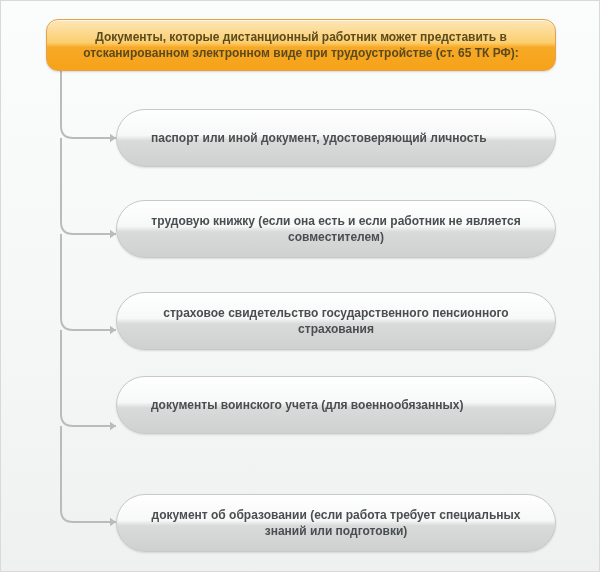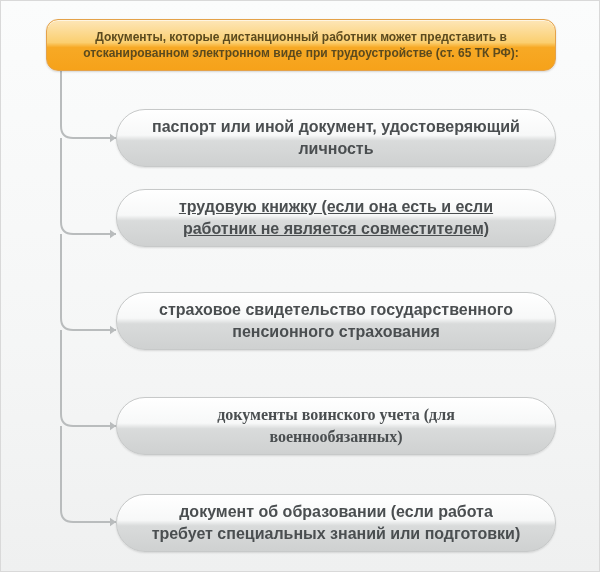--- a/index.html
+++ b/index.html
@@ -50,25 +50,25 @@
     border-radius: 29px;
     background: linear-gradient(to bottom,
       #ffffff 0%,
       #f7f8f8 45%,
       #d9dbdb 55%,
       #cfd1d1 100%);
     border: 1px solid #c7c9c9;
     box-shadow: 0 1px 2px rgba(0,0,0,0.12), inset 0 1px 0 rgba(255,255,255,0.9);
     display: flex;
     align-items: center;
-    justify-content: flex-end;
+    justify-content: flex-start;
     text-align: center;
     padding: 4px 34px;
     color: #4a4e50;
-    font-size: 16px;
+    font-size: 12px;
     font-weight: bold;
     line-height: 1.35;
   }
   svg.connectors {
     position: absolute;
     left: 0;
     top: 0;
     pointer-events: none;
   }
 </style>
@@ -108,27 +108,27 @@
   </svg>
 
   <div class="header">
     <span>Документы, которые дистанционный работник может представить в отсканированном электронном виде при трудоустройстве (ст. 65 ТК РФ):</span>
   </div>
 
   <div id="items-host">
       <div class="item" style="top: 108px;">
         <span>паспорт или иной документ, удостоверяющий личность</span>
       </div>
-      <div class="item" style="top: 188px; text-decoration: underline;">
+      <div class="item" style="top: 199px;">
         <span>трудовую книжку (если она есть и если работник не является совместителем)</span>
       </div>
       <div class="item" style="top: 291px;">
         <span>страховое свидетельство государственного пенсионного страхования</span>
       </div>
-      <div class="item" style="top: 396px; font-family: Liberation Serif, serif;">
+      <div class="item" style="top: 375px;">
         <span>документы воинского учета (для военнообязанных)</span>
       </div>
       <div class="item" style="top: 493px;">
         <span>документ об образовании (если работа требует специальных знаний или подготовки)</span>
       </div>
     </div>
 
 </div>
 
 </body></html>

